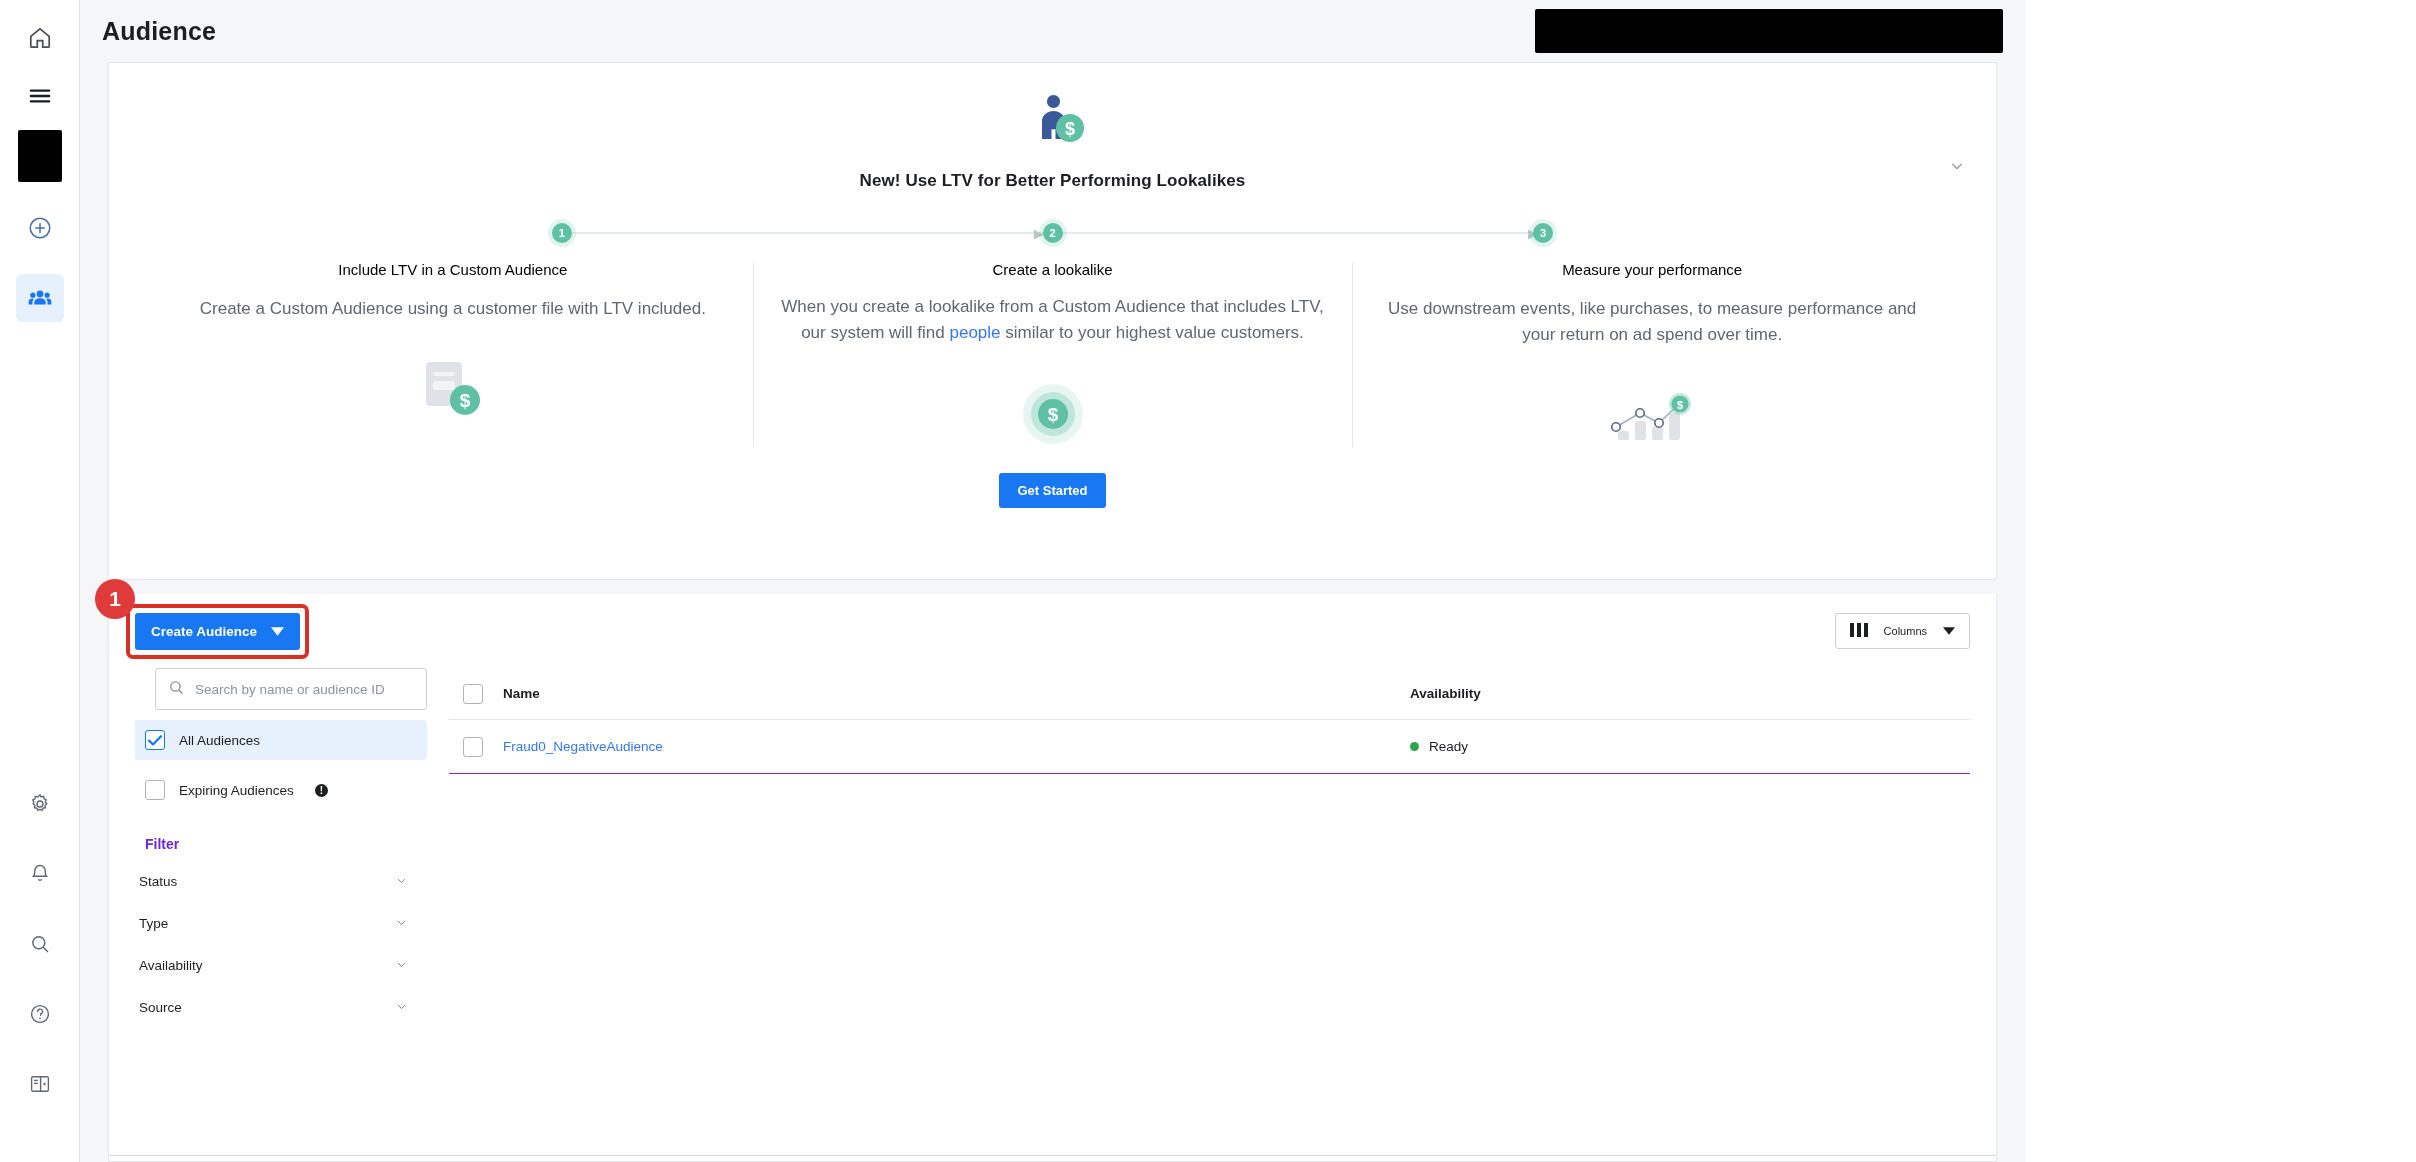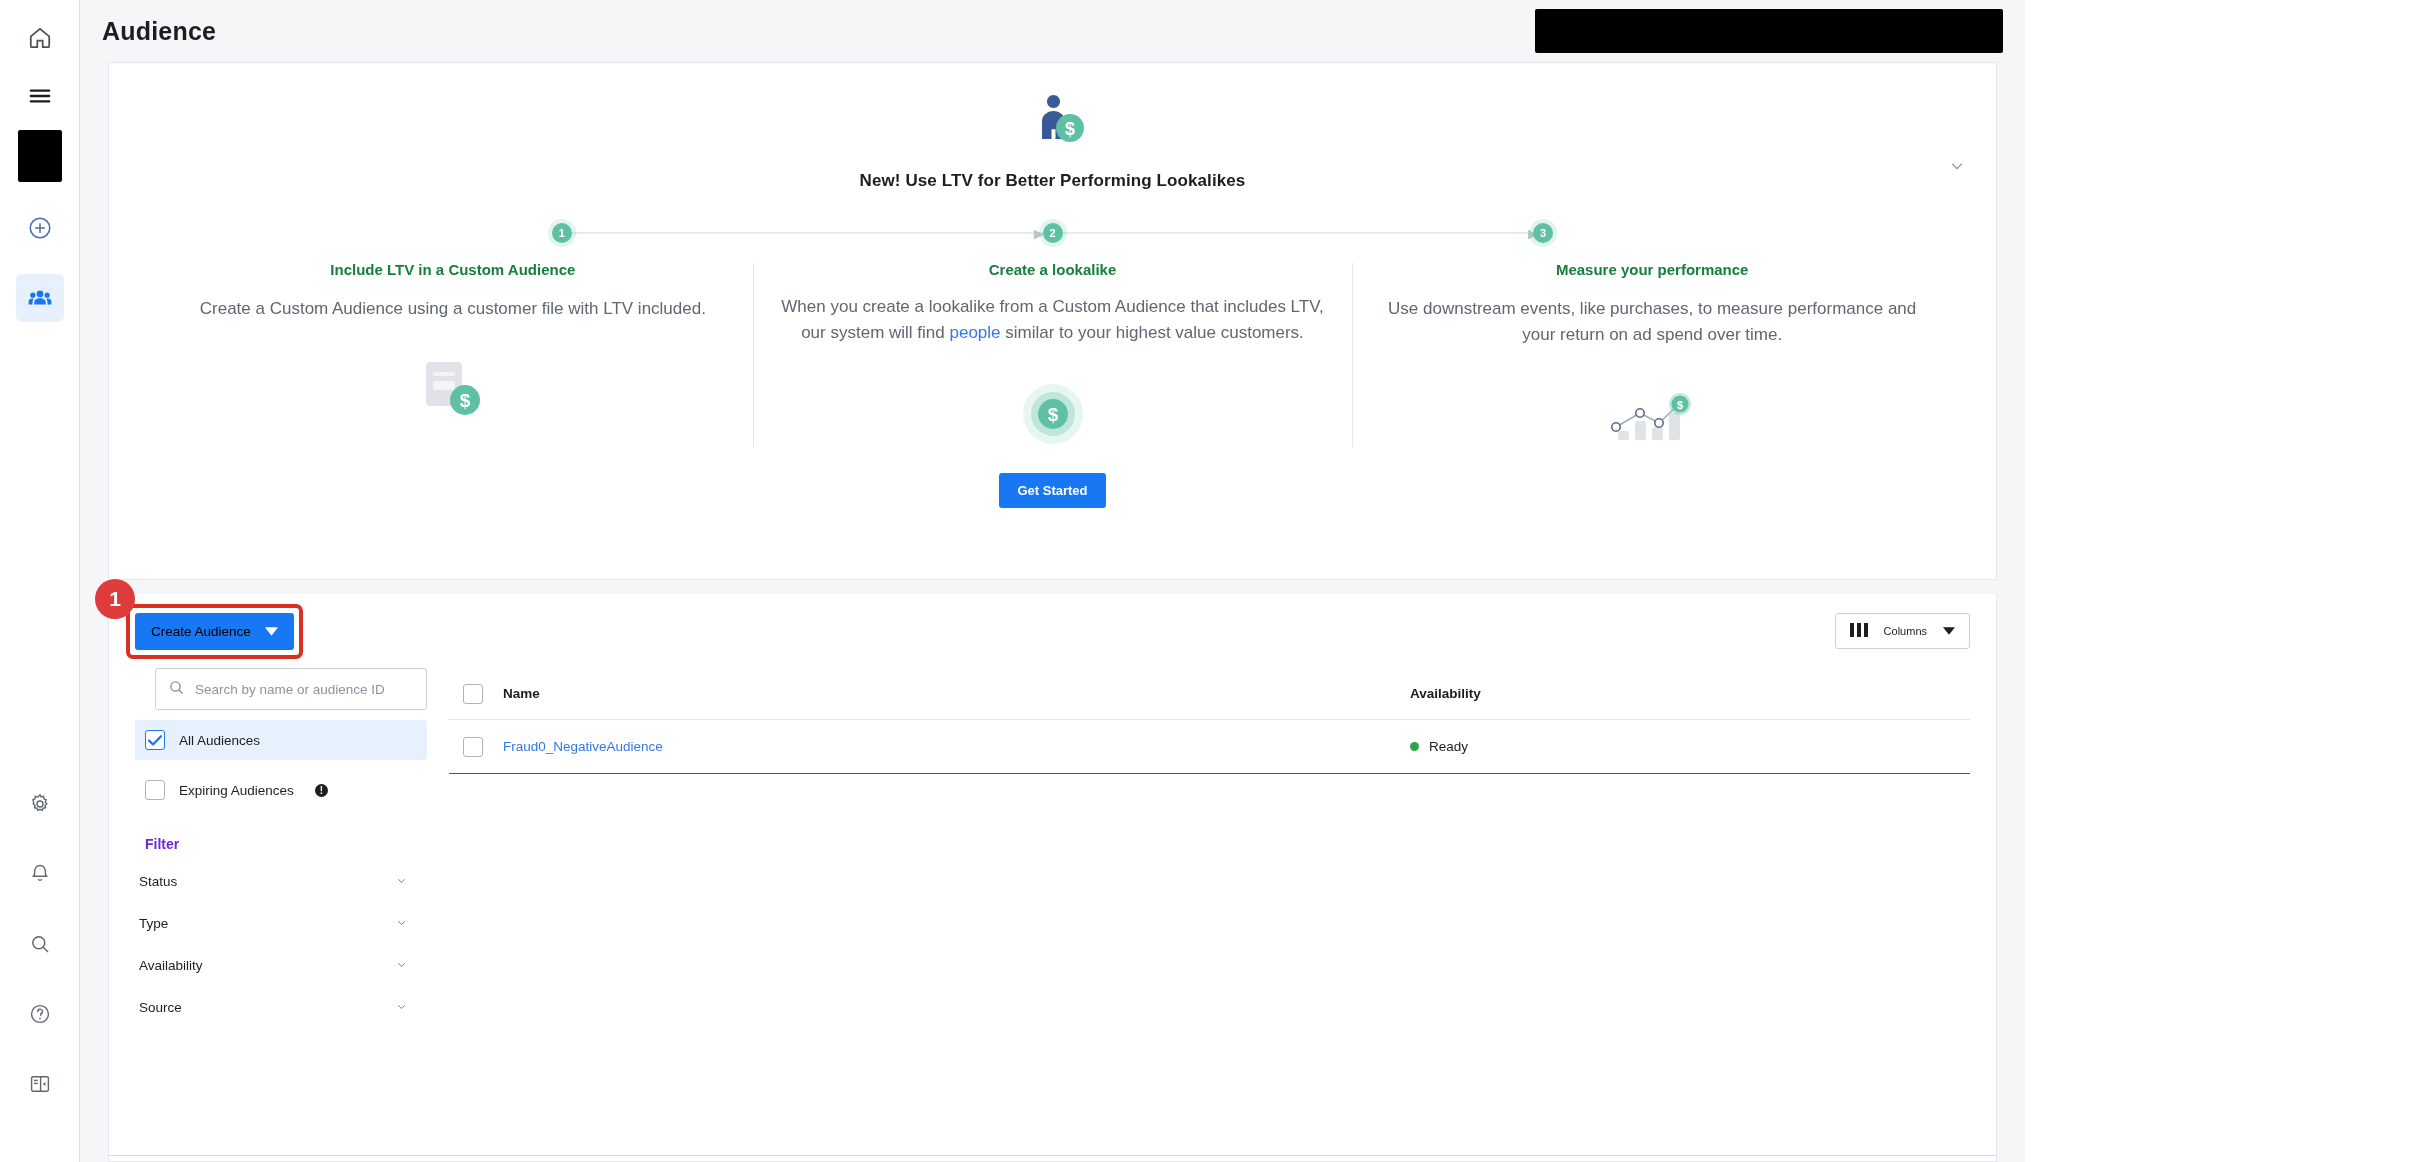--- a/index.html
+++ b/index.html
@@ -78,21 +78,21 @@
     display:flex; align-items:center; justify-content:center; font-weight:bold;
     box-shadow: 0 0 0 4px rgba(95,192,164,.18);
   }
   .step-arrow { position:absolute; top:50%; transform:translateY(-50%); color:#b9c6c2; font-size:13px; line-height:1;}
 
   .cols { display:flex; padding: 0 44px; margin-top: 8px; }
   .col { flex:1 1 0; padding: 0 26px; text-align:center; position:relative; }
   .col + .col::before {
     content:""; position:absolute; left:0; top: 2px; bottom: 8px; width:1px; background:#e4e6eb;
   }
-  .col-title { font-size: 15px; font-weight: bold; color:#15803d; margin-bottom: 18px; }
+  .col-title { font-size: 15px; font-weight: normal; color:#000000; margin-bottom: 18px; }
   .col.mid .col-title { margin-bottom: 16px; }
   .col-desc { font-size: 17px; color:#606770; line-height: 1.55; }
   .col-desc a { color:#3578e5; text-decoration:none; }
   .col-art { margin-top: 28px; height: 78px; display:flex; align-items:center; justify-content:center; }
 
   .cta-wrap { display:flex; justify-content:center; margin-top: 18px; }
   .btn-primary {
     background:#1877f2; color:#fff; border:none; border-radius:3px;
     font-size:13px; font-weight:bold; padding: 10px 18px; cursor:pointer;
     font-family:"Liberation Sans", sans-serif;
@@ -103,22 +103,22 @@
     margin: 14px 28px 0 28px;
     background:#fff; border:1px solid #e4e6eb; border-top:none;
     flex: 1 1 auto; position:relative; display:flex; flex-direction:column;
   }
   .toolbar {
     height: 74px; display:flex; align-items:center; padding: 0 26px;
     flex: 0 0 74px;
   }
   .create-wrap { position:relative; }
   .btn-create {
-    background:#1877f2; color:#000000; border:none; border-radius:3px;
-    font-size:13.5px; font-weight:normal; padding: 11px 16px; cursor:pointer;
+    background:#1877f2; color:#ffffff; border:none; border-radius:3px;
+    font-size:13.5px; font-weight:bold; padding: 11px 16px; cursor:pointer;
     display:flex; align-items:center; gap:14px;
     font-family:"Liberation Sans", sans-serif;
   }
   .hl-box {
     position:absolute; left:-9px; top:-9px; right:-9px; bottom:-9px;
     border: 4px solid #d93025; border-radius:7px; pointer-events:none;
   }
   .step-badge {
     position:absolute; left:-40px; top:-34px;
     width:40px; height:40px; border-radius:50%;

